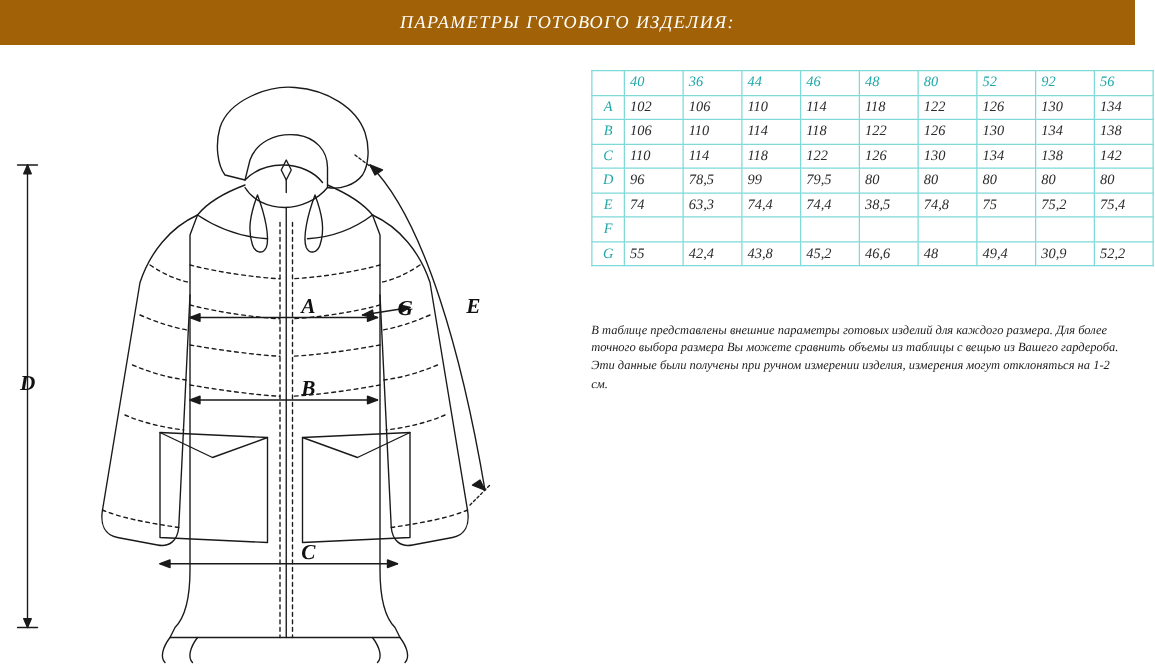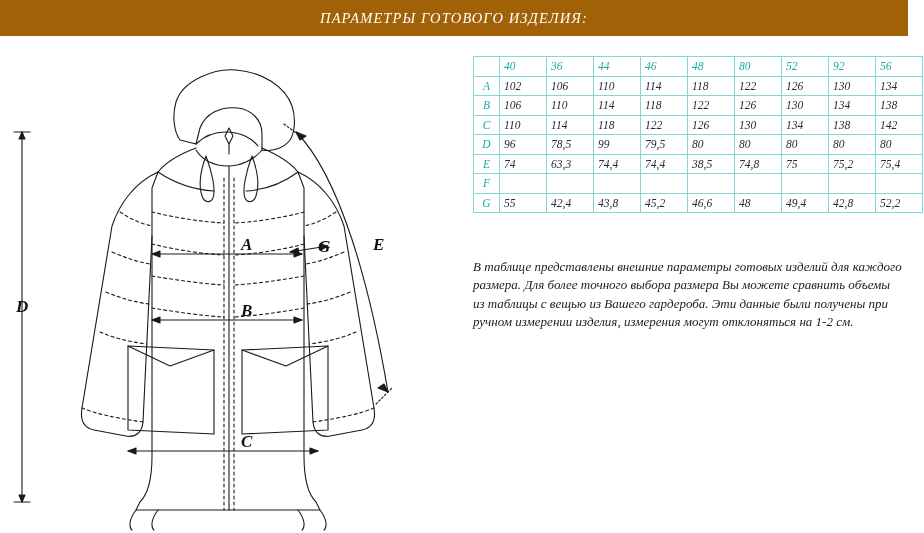--- a/index.html
+++ b/index.html
@@ -95,21 +95,21 @@
   .size-table td.val { width: 47px; }
 
   
   .note {
     position: absolute;
     left: 13px;
     top: 222px;
     width: 430px;
     font-family: "Liberation Serif", serif;
     font-style: italic;
-    font-size: 13px;
+    font-size: 10px;
     line-height: 1.42;
     color: #1c1c1c;
   }
 
   .lbl {
     font-family: "Liberation Serif", serif;
     font-style: italic;
     font-weight: bold;
     font-size: 17px;
     fill: #111111;
@@ -340,21 +340,21 @@
         </tr>
         <tr>
           <th class="rowhead">G</th>
           <td class="val">55</td>
           <td class="val">42,4</td>
           <td class="val">43,8</td>
           <td class="val">45,2</td>
           <td class="val">46,6</td>
           <td class="val">48</td>
           <td class="val">49,4</td>
-          <td class="val">42,8</td>
+          <td class="val">30,9</td>
           <td class="val">52,2</td>
         </tr>
       </tbody>
     </table>
 
     <div class="note">В таблице представлены внешние параметры готовых изделий для каждого размера. Для более точного выбора размера Вы можете сравнить объемы из таблицы с вещью из Вашего гардероба. Эти данные были получены при ручном измерении изделия, измерения могут отклоняться на 1-2 см.</div>
   </div>
 </div>
 
 </body></html>

